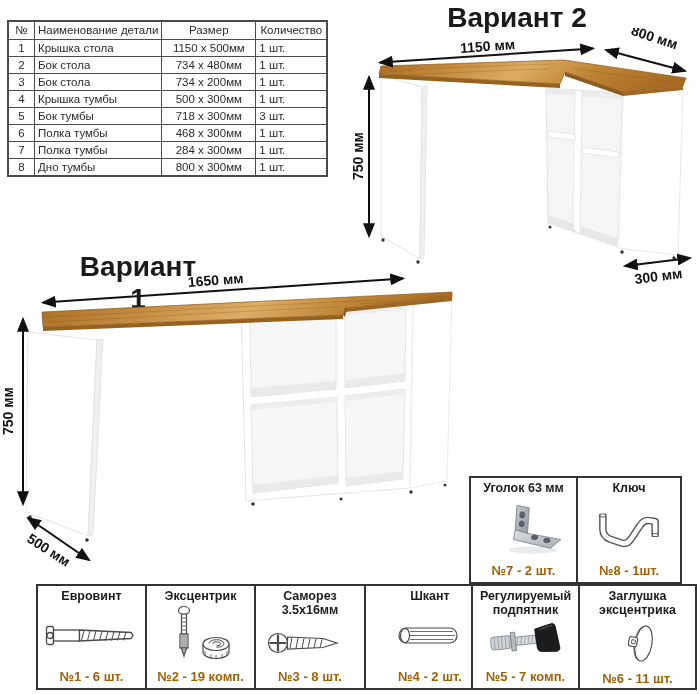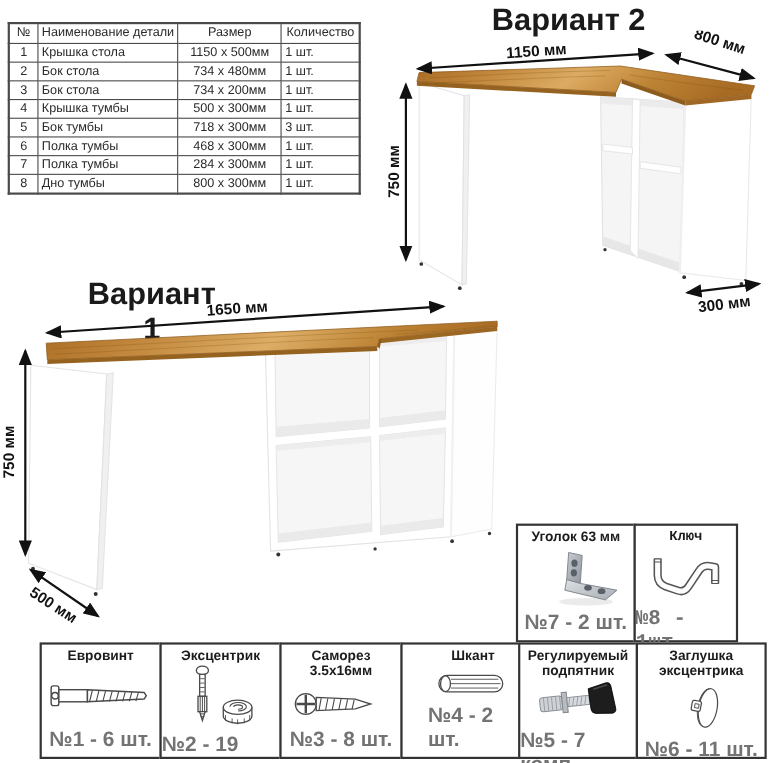--- a/index.html
+++ b/index.html
@@ -29,21 +29,21 @@
   
   .acc-row{position:absolute;display:flex;}
   .mini-row{left:469px;top:476px;}
   .main-row{left:36px;top:584px;}
   .acc-box{border:2px solid #333;background:#fff;box-sizing:border-box;height:108px;
            display:flex;flex-direction:column;align-items:center;justify-content:space-between;}
   .main-row .acc-box{height:106px;}
   .acc-box + .acc-box{margin-left:-2px;}
   .acc-title{font-size:12.5px;font-weight:700;line-height:1.12;text-align:center;
              white-space:pre-line;padding-top:3px;color:#1c1c1c;}
-  .acc-count{font-size:19px;font-weight:700;padding-bottom:4px;color:#737373;}
+  .acc-count{font-size:13px;font-weight:700;padding-bottom:4px;color:#a16207;}
   .acc-icon{flex:1;display:flex;align-items:center;justify-content:center;}
 </style>
 </head>
 <body>
 
 <div class="sheet">
 
   <table class="parts">
     <thead>
       <tr>
@@ -261,21 +261,21 @@
           <polygon points="40,6 54,9 52,38 38,34" fill="url(#met1)" stroke="#7e858c" stroke-width="1"></polygon>
           <polygon points="38,34 52,38 90,45 78,55 36,45" fill="url(#met2)" stroke="#7e858c" stroke-width="1"></polygon>
           <ellipse cx="46" cy="17" rx="3.2" ry="3.8" fill="#596068"></ellipse>
           <ellipse cx="45.4" cy="27" rx="3.2" ry="3.8" fill="#596068"></ellipse>
           <ellipse cx="60" cy="42.5" rx="4" ry="3" fill="#596068"></ellipse>
           <ellipse cx="74" cy="46" rx="4" ry="3" fill="#596068"></ellipse>
         </svg>
       </div>
       <div class="acc-count">№7 - 2 шт.</div>
     </div>
-    <div class="acc-box" style="width:95px;font-family:Liberation Mono, monospace;">
+    <div class="acc-box" style="width:106px;">
       <div class="acc-icon" style="order:2">
         <svg width="96" height="56" viewBox="0 0 100 60">
           <path d="M22 14 L22 30 Q22 38 30 41 L42 45 Q48 47 52 41 L62 26 Q66 20 72 21 L78 22 L78 38" fill="none" stroke="#555" stroke-width="8" stroke-linejoin="round"></path>
           <path d="M22 14 L22 30 Q22 38 30 41 L42 45 Q48 47 52 41 L62 26 Q66 20 72 21 L78 22 L78 38" fill="none" stroke="#fdfdfd" stroke-width="5" stroke-linejoin="round"></path>
           <path d="M18.5 14 h7 M18.5 17 h7 M74.5 35 h7 M74.5 38 h7" stroke="#555" stroke-width="1"></path>
         </svg>
       </div>
       <div class="acc-title" style="order:1">Ключ</div>
       <div class="acc-count" style="order:3">№8 - 1шт.</div>
     </div>

